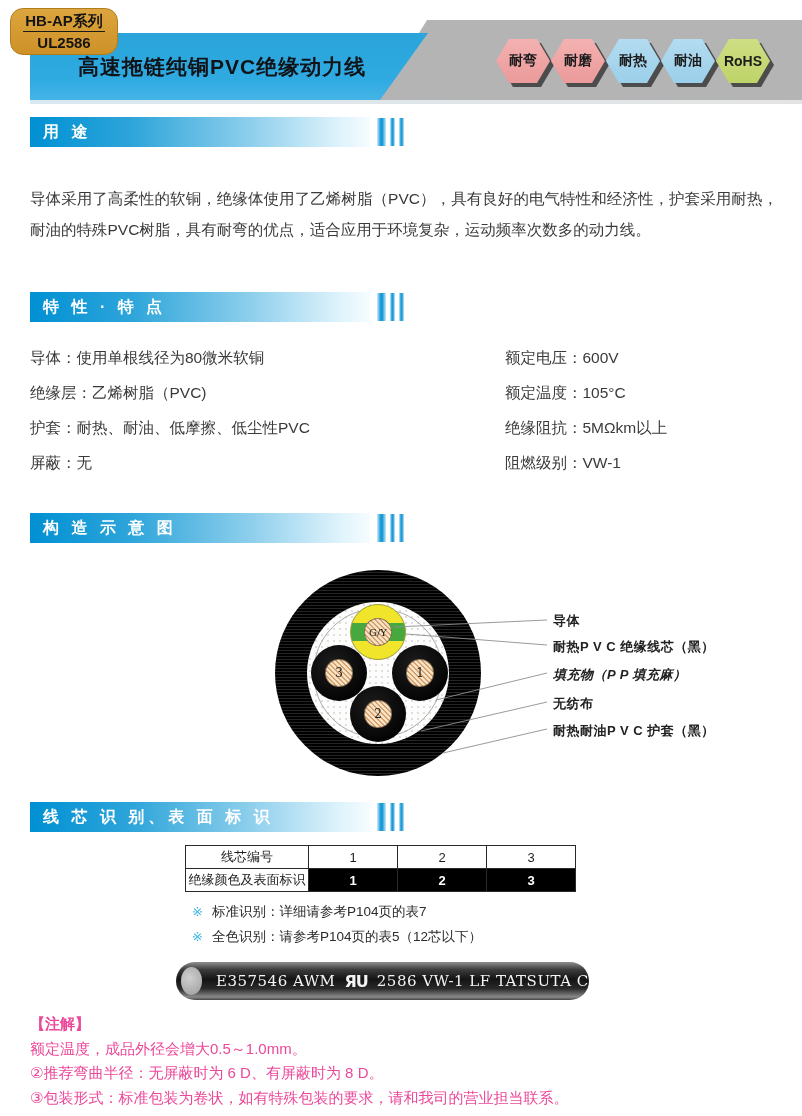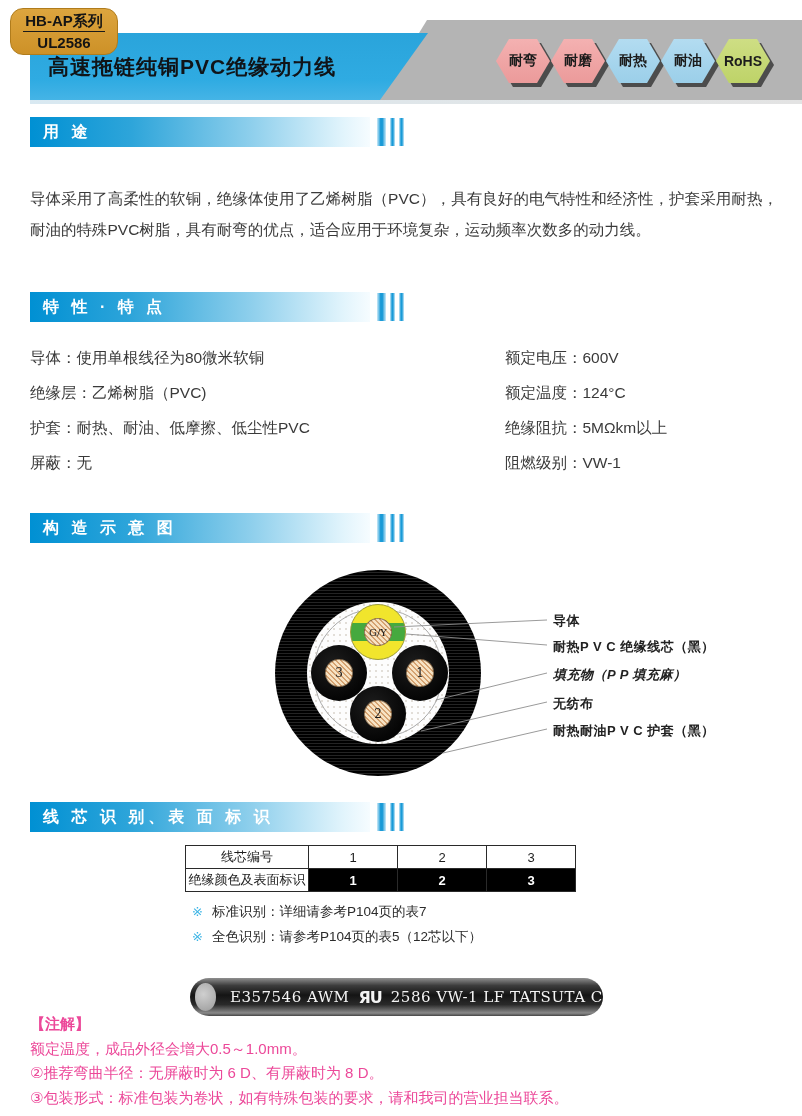--- a/index.html
+++ b/index.html
@@ -15,21 +15,21 @@
     left:360px;top:20px;width:442px;height:80px;background:#b4b4b4;
     clip-path:polygon(67px 0,100% 0,100% 100%,18px 100%);
   }
   .blue-banner{
     left:30px;top:33px;width:398px;height:67px;
     background:linear-gradient(180deg,#2aa4db 0%,#2fabe2 70%,#45b4e6 100%);
     clip-path:polygon(0 0,100% 0,calc(100% - 48px) 100%,0 100%);
   }
   .banner-title{
     padding-left:18px;line-height:67px;font-size:21px;font-weight:bold;color:#101418;
-    letter-spacing:1px;white-space:nowrap;
+    letter-spacing:1px;white-space:nowrap;margin-left:30px;
   }
   .under-strip{left:30px;top:100px;width:772px;height:4px;
     background:linear-gradient(90deg,#cfe3ee 0%,#d9dfe2 60%,#dcdcdc 100%);opacity:.8;}
 
   .series-badge{
     left:10px;top:8px;width:108px;height:47px;border-radius:13px;
     background:linear-gradient(180deg,#dda53e 0%,#cd9128 100%);
     border:1px solid #b07c1c;box-sizing:border-box;z-index:5;
     display:flex;flex-direction:column;align-items:center;justify-content:center;
   }
@@ -97,23 +97,23 @@
     font-size:13px;color:#1e1e1e;padding:0;}
   .id-table{border:1.5px solid #1a1a1a;}
   .id-table td.c0{width:122px;}
   .id-table td.cn{width:88px;}
   .id-table tr.colors td.cn{background:#000;color:#fff;font-weight:bold;}
 
   .id-note{left:192px;font-size:13.5px;color:#2b2b2b;white-space:nowrap;}
   .id-note .mark{color:#3cb4e5;margin-right:9px;font-size:13px;}
 
   
-  .marking{left:190px;top:962px;width:413px;height:38px;border-radius:19px;
+  .marking{left:176px;top:962px;width:413px;height:38px;border-radius:19px;
     background:linear-gradient(180deg,#8f8f8f 0%,#3c3c3c 20%,#141414 45%,#2a2a2a 70%,#8a8a8a 92%,#454545 100%);
-    display:flex;align-items:center;overflow:hidden;margin-top:16px;}
+    display:flex;align-items:center;overflow:hidden;}
   .marking .endcap{position:absolute;left:5px;top:5px;width:21px;height:28px;border-radius:50%;
     background:radial-gradient(circle at 40% 40%,#cfcfcf 0%,#a8a8a8 75%,#7c7c7c 100%);}
   .marking .mtext{margin-left:40px;color:#f4f4f4;font-family:"DejaVu Serif","Liberation Serif",serif;
     font-size:15px;letter-spacing:0.5px;white-space:nowrap;display:flex;align-items:center;gap:9px;}
   .marking .ulmark{font-family:"DejaVu Sans",sans-serif;font-weight:bold;font-size:16px;letter-spacing:-1px;}
 
   
   .remarks{left:30px;top:1012px;font-size:15px;color:#ec4899;}
   .remarks div{line-height:24.5px;white-space:nowrap;}
   .remarks .rt{font-weight:bold;}
@@ -184,21 +184,21 @@
   <div class="bar b3"></div>
 </div>
 <div class="abs spec-col spec-left">
   <div>导体：使用单根线径为80微米软铜</div>
   <div>绝缘层：乙烯树脂（PVC)</div>
   <div>护套：耐热、耐油、低摩擦、低尘性PVC</div>
   <div>屏蔽：无</div>
 </div>
 <div class="abs spec-col spec-right">
   <div>额定电压：600V</div>
-  <div>额定温度：124°C</div>
+  <div>额定温度：105°C</div>
   <div>绝缘阻抗：5MΩkm以上</div>
   <div>阻燃级别：VW-1</div>
 </div>
 
 <div class="abs sec" style="top:513px;">
   <div class="t">构  造  示  意  图</div>
 </div>
 <div class="abs bars" style="top:514px;">
   <div class="bar b1"></div>
   <div class="bar b2"></div>

